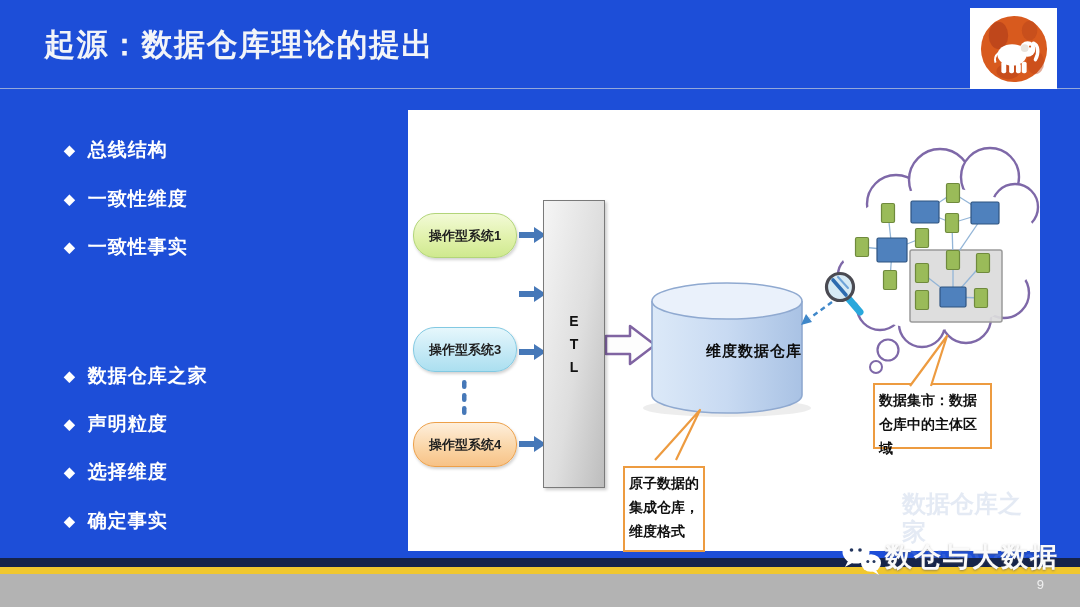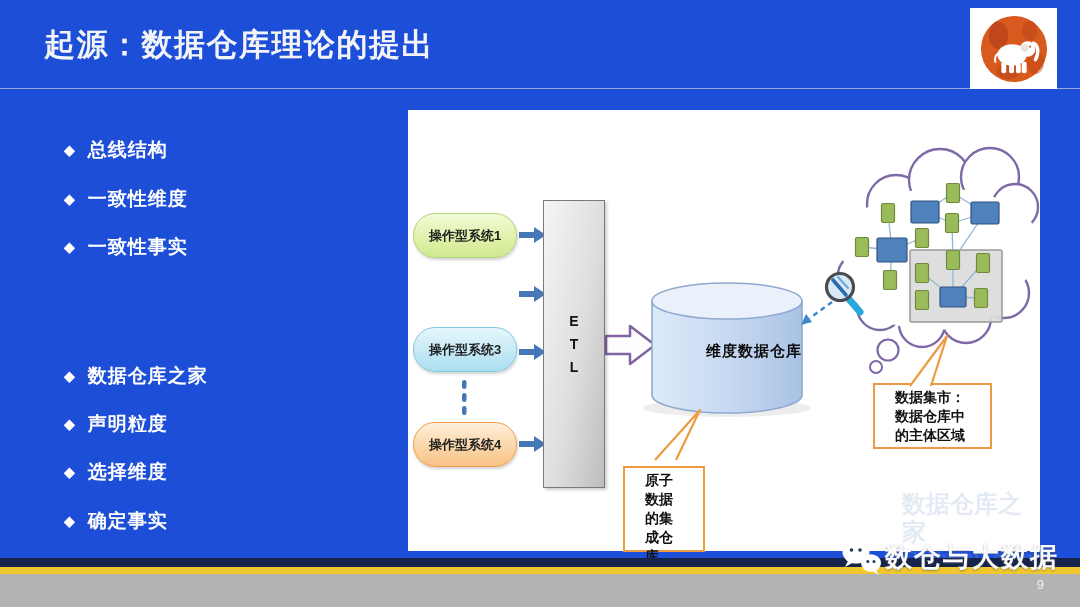--- a/index.html
+++ b/index.html
@@ -38,21 +38,21 @@
   .etl-box { position:absolute; left:135px; top:90px; width:62px; height:288px; z-index:2;
              background:linear-gradient(100deg,#f5f5f5 0%,#dedede 55%,#bdbdbd 100%);
              border:1.5px solid #7a7a7a; display:flex; align-items:center; justify-content:center;
              font-size:14px; font-weight:bold; color:#111; line-height:23px; white-space:pre-line;
              text-align:center; box-shadow:2px 2px 3px rgba(0,0,0,.2); }
 
   .wh-label { position:absolute; left:244px; top:232px; width:150px; text-align:right; z-index:2;
               font-size:15px; font-weight:bold; color:#0d0d0d; letter-spacing:1px; }
 
   .callout { position:absolute; background:#fff; border:2px solid #ed9b40; z-index:2;
-             font-size:14px; line-height:19px; font-weight:bold; color:#111; padding:3px 20px; }
+             font-size:14px; line-height:24px; font-weight:bold; color:#111; padding:3px 4px; }
   .callout.atomic { left:215px; top:356px; width:82px; height:86px; }
   .callout.mart   { left:465px; top:273px; width:119px; height:66px; }
 
   .watermark { position:absolute; left:494px; top:380px; z-index:2; font-size:24px; font-weight:bold;
                color:rgba(130,160,205,.22); line-height:1.15; white-space:pre-line; }
 
   
   .stripe-darknavy { position:absolute; left:0; top:558px; width:100%; height:9px; background:#16244a; z-index:4; }
   .stripe-gold { position:absolute; left:0; top:567px; width:100%; height:7px; background:#f0c72e; z-index:4; }
   .bar-gray { position:absolute; left:0; top:574px; width:100%; height:33px; background:#b3b3b3; z-index:4; }

